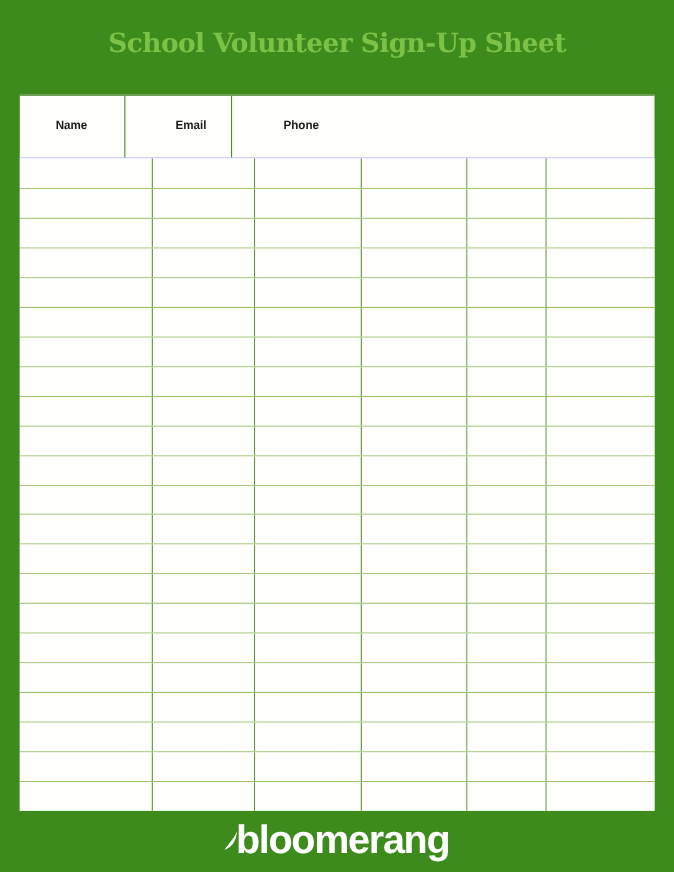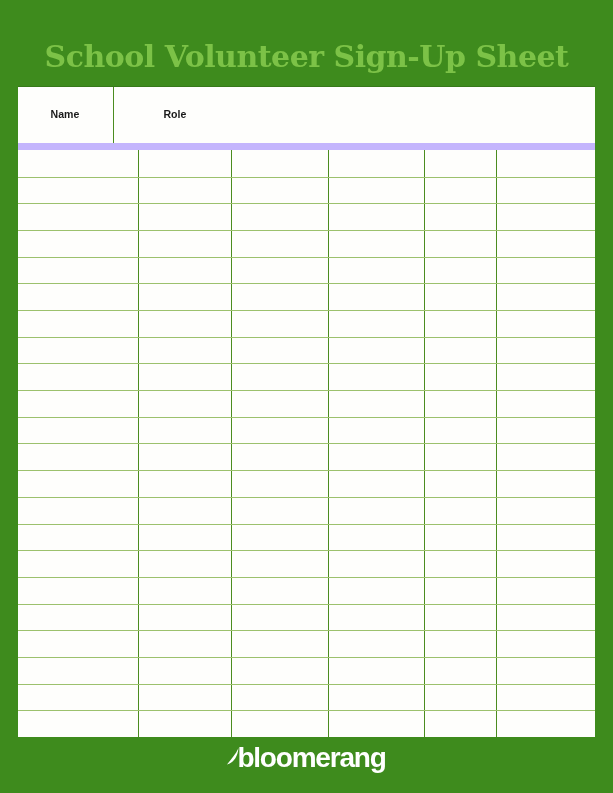--- a/index.html
+++ b/index.html
@@ -13,44 +13,44 @@
     height: 793px;
     background: #3e8b1d;
     overflow: hidden;
     font-family: "Liberation Sans", sans-serif;
   }
   .page-title {
     position: absolute;
     top: 24px;
     left: 0;
     right: 0;
-    margin: 15px;
+    margin: 0;
     text-align: center;
     font-family: "DejaVu Serif", "Liberation Serif", serif;
     font-weight: bold;
-    font-size: 30px;
+    font-size: 24px;
     letter-spacing: -0.5px;
     color: #7cc247;
   }
   .signup-table {
     position: absolute;
     top: 86px;
     left: 18px;
     width: 577px;
     height: 650px;
     display: flex;
     flex-direction: column;
     background: #fefefc;
     border-top: 1px solid #37791a;
   }
   .header-row {
     height: 56px;
     display: grid;
     grid-template-columns: 121fr 93fr 97fr 96fr 72fr 98fr;
-    border-bottom: 7px solid #c4b5fd;
+    border-bottom: 1px solid #c4b5fd;
     gap: 24px;
   }
   .header-cell {
     display: flex;
     align-items: center;
     justify-content: center;
     border-right: 1.5px solid #4b8c1f;
     overflow: hidden;
   }
   .header-cell:last-child { border-right: none; }
@@ -87,40 +87,43 @@
     text-align: center;
     color: #ffffff;
     white-space: nowrap;
   }
   .leaf-icon {
     display: inline-block;
     vertical-align: 2px;
     margin-right: -2px;
   }
   .brand-text {
-    font-size: 28px;
+    font-size: 36px;
     font-weight: bold;
     letter-spacing: -1.2px;
     color: #ffffff;
   }
 </style>
 </head>
 <body>
 
 <div class="page">
 
   <h1 class="page-title">School Volunteer Sign-Up Sheet</h1>
 
   <div class="signup-table">
     <div class="header-row">
       <div class="header-cell">
         <span class="header-label">Name</span>
       </div>
       <div class="header-cell">
-        <span class="header-label">Role</span>
+        <span class="header-label">Email</span>
+      </div>
+      <div class="header-cell">
+        <span class="header-label">Phone</span>
       </div>
     </div>
     <div class="table-body">
         <div class="body-row">
           <div class="cell"></div>
           <div class="cell"></div>
           <div class="cell"></div>
           <div class="cell"></div>
           <div class="cell"></div>
           <div class="cell"></div>

